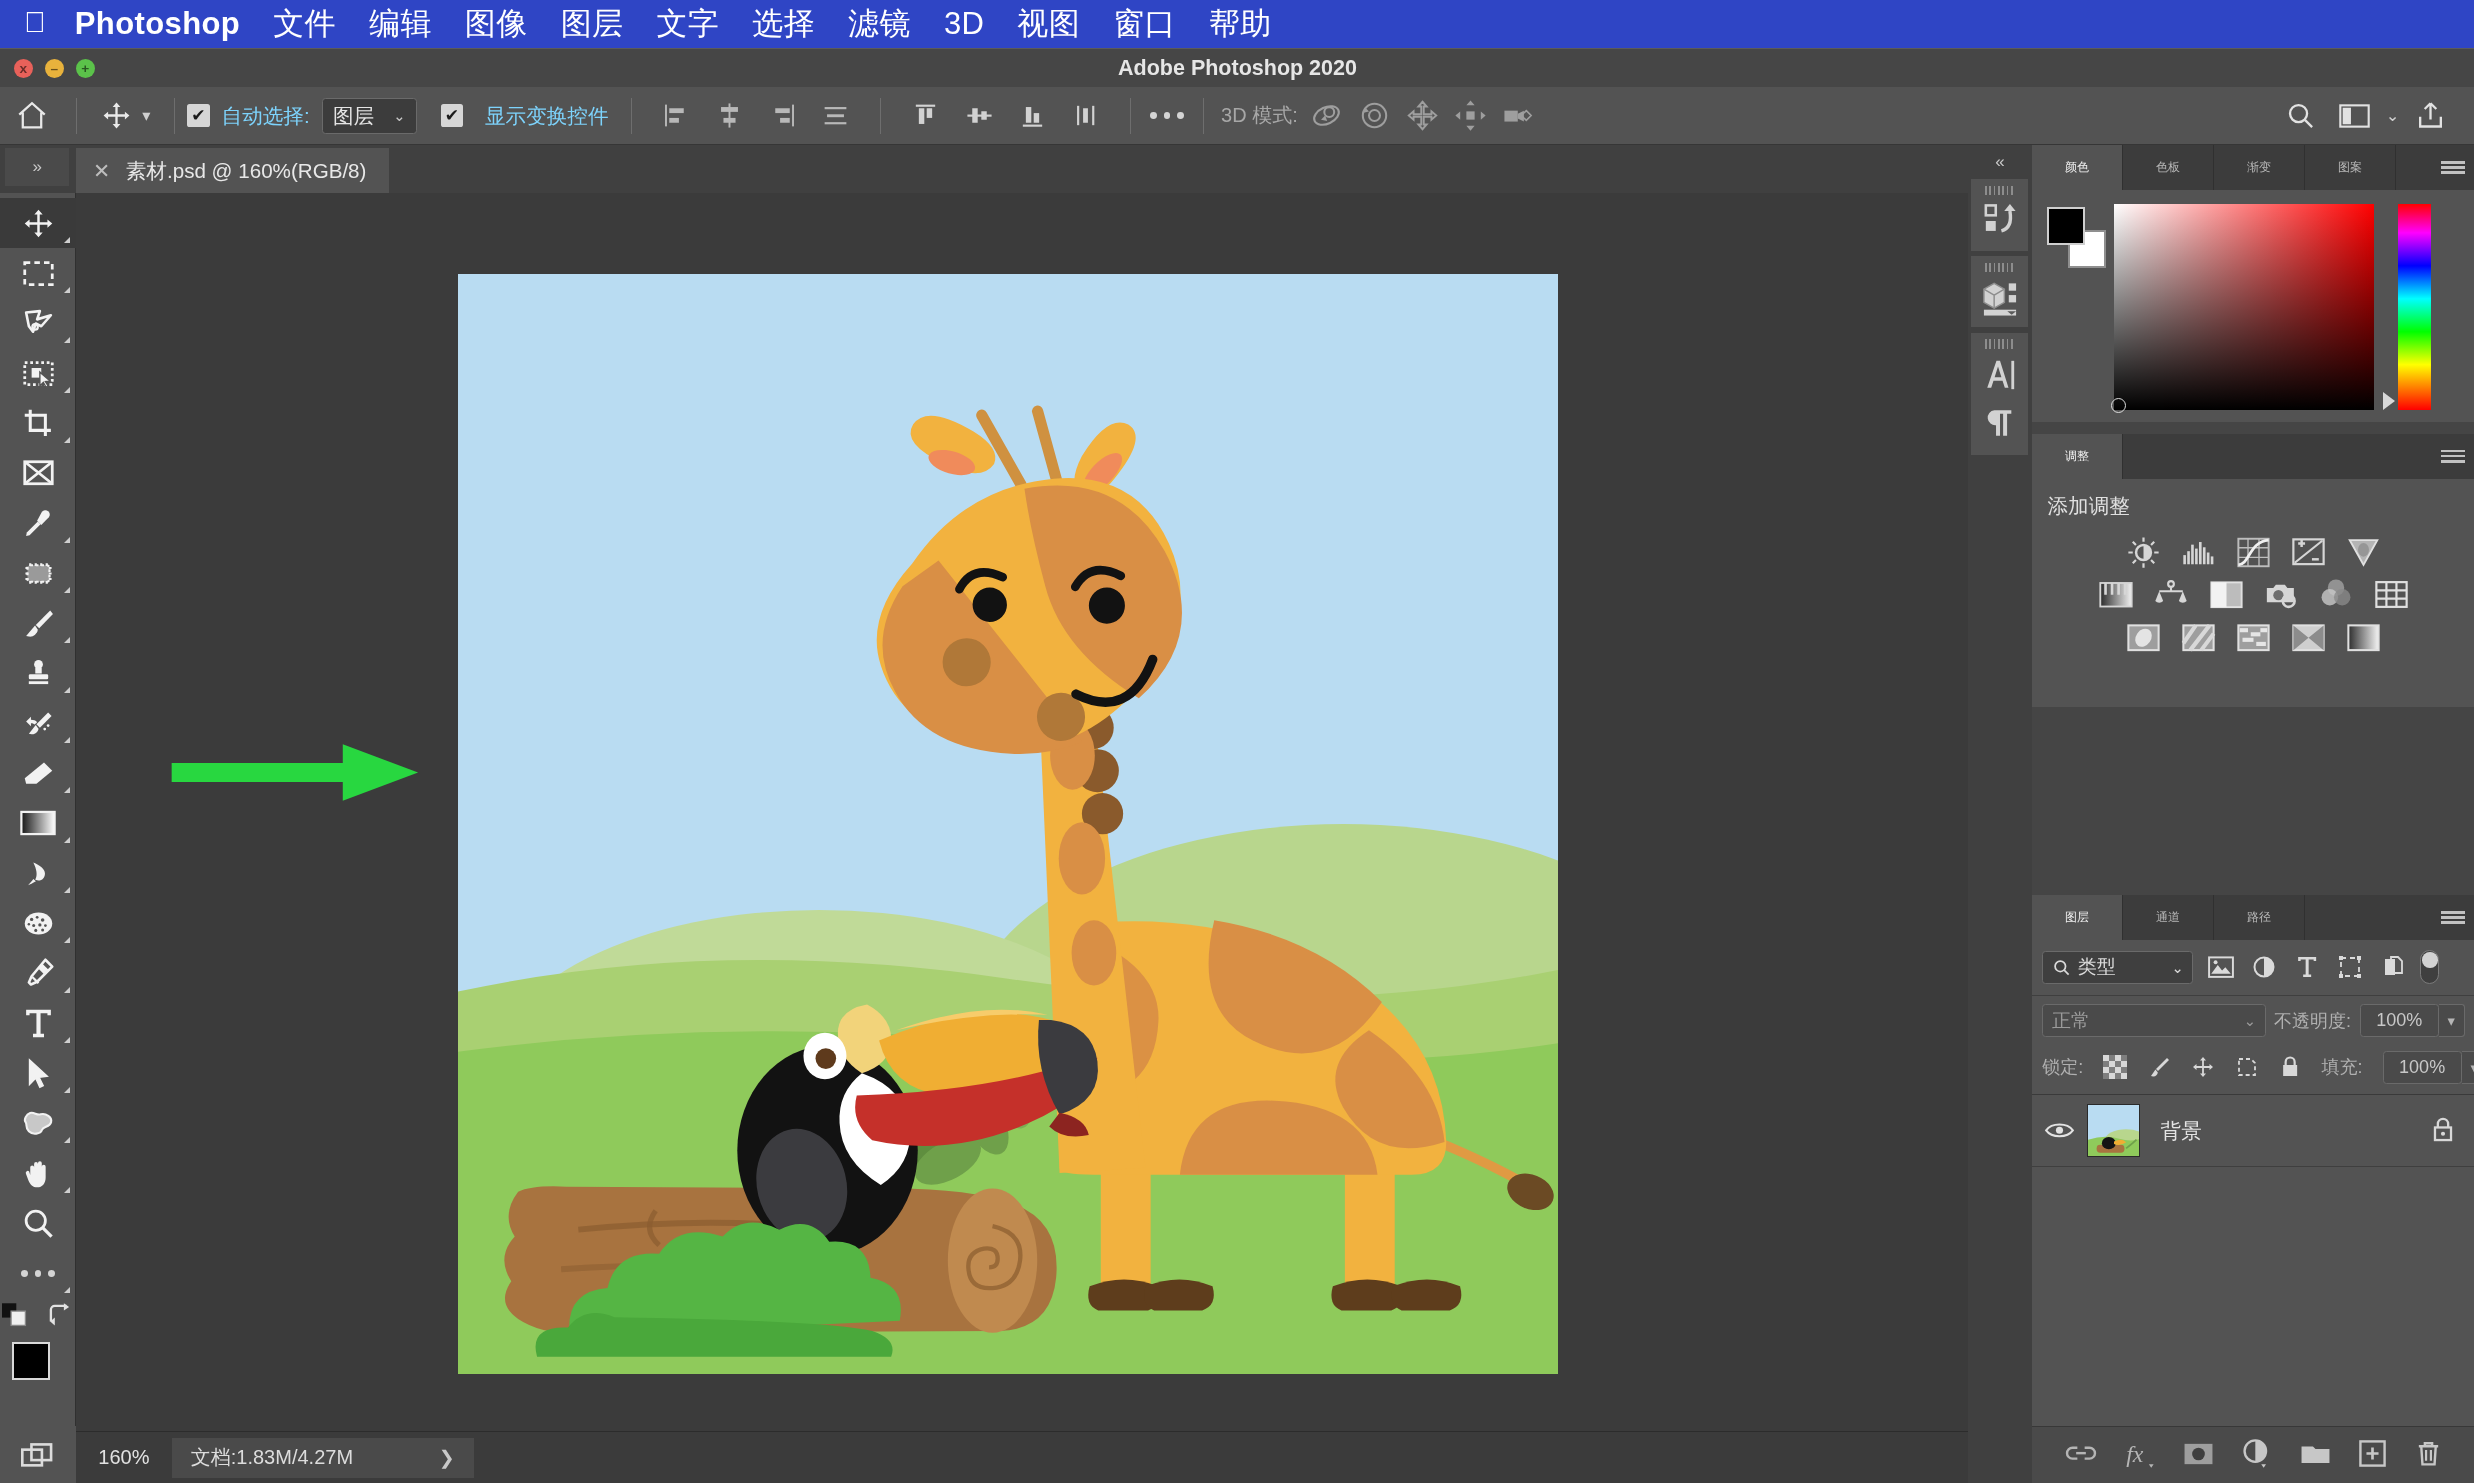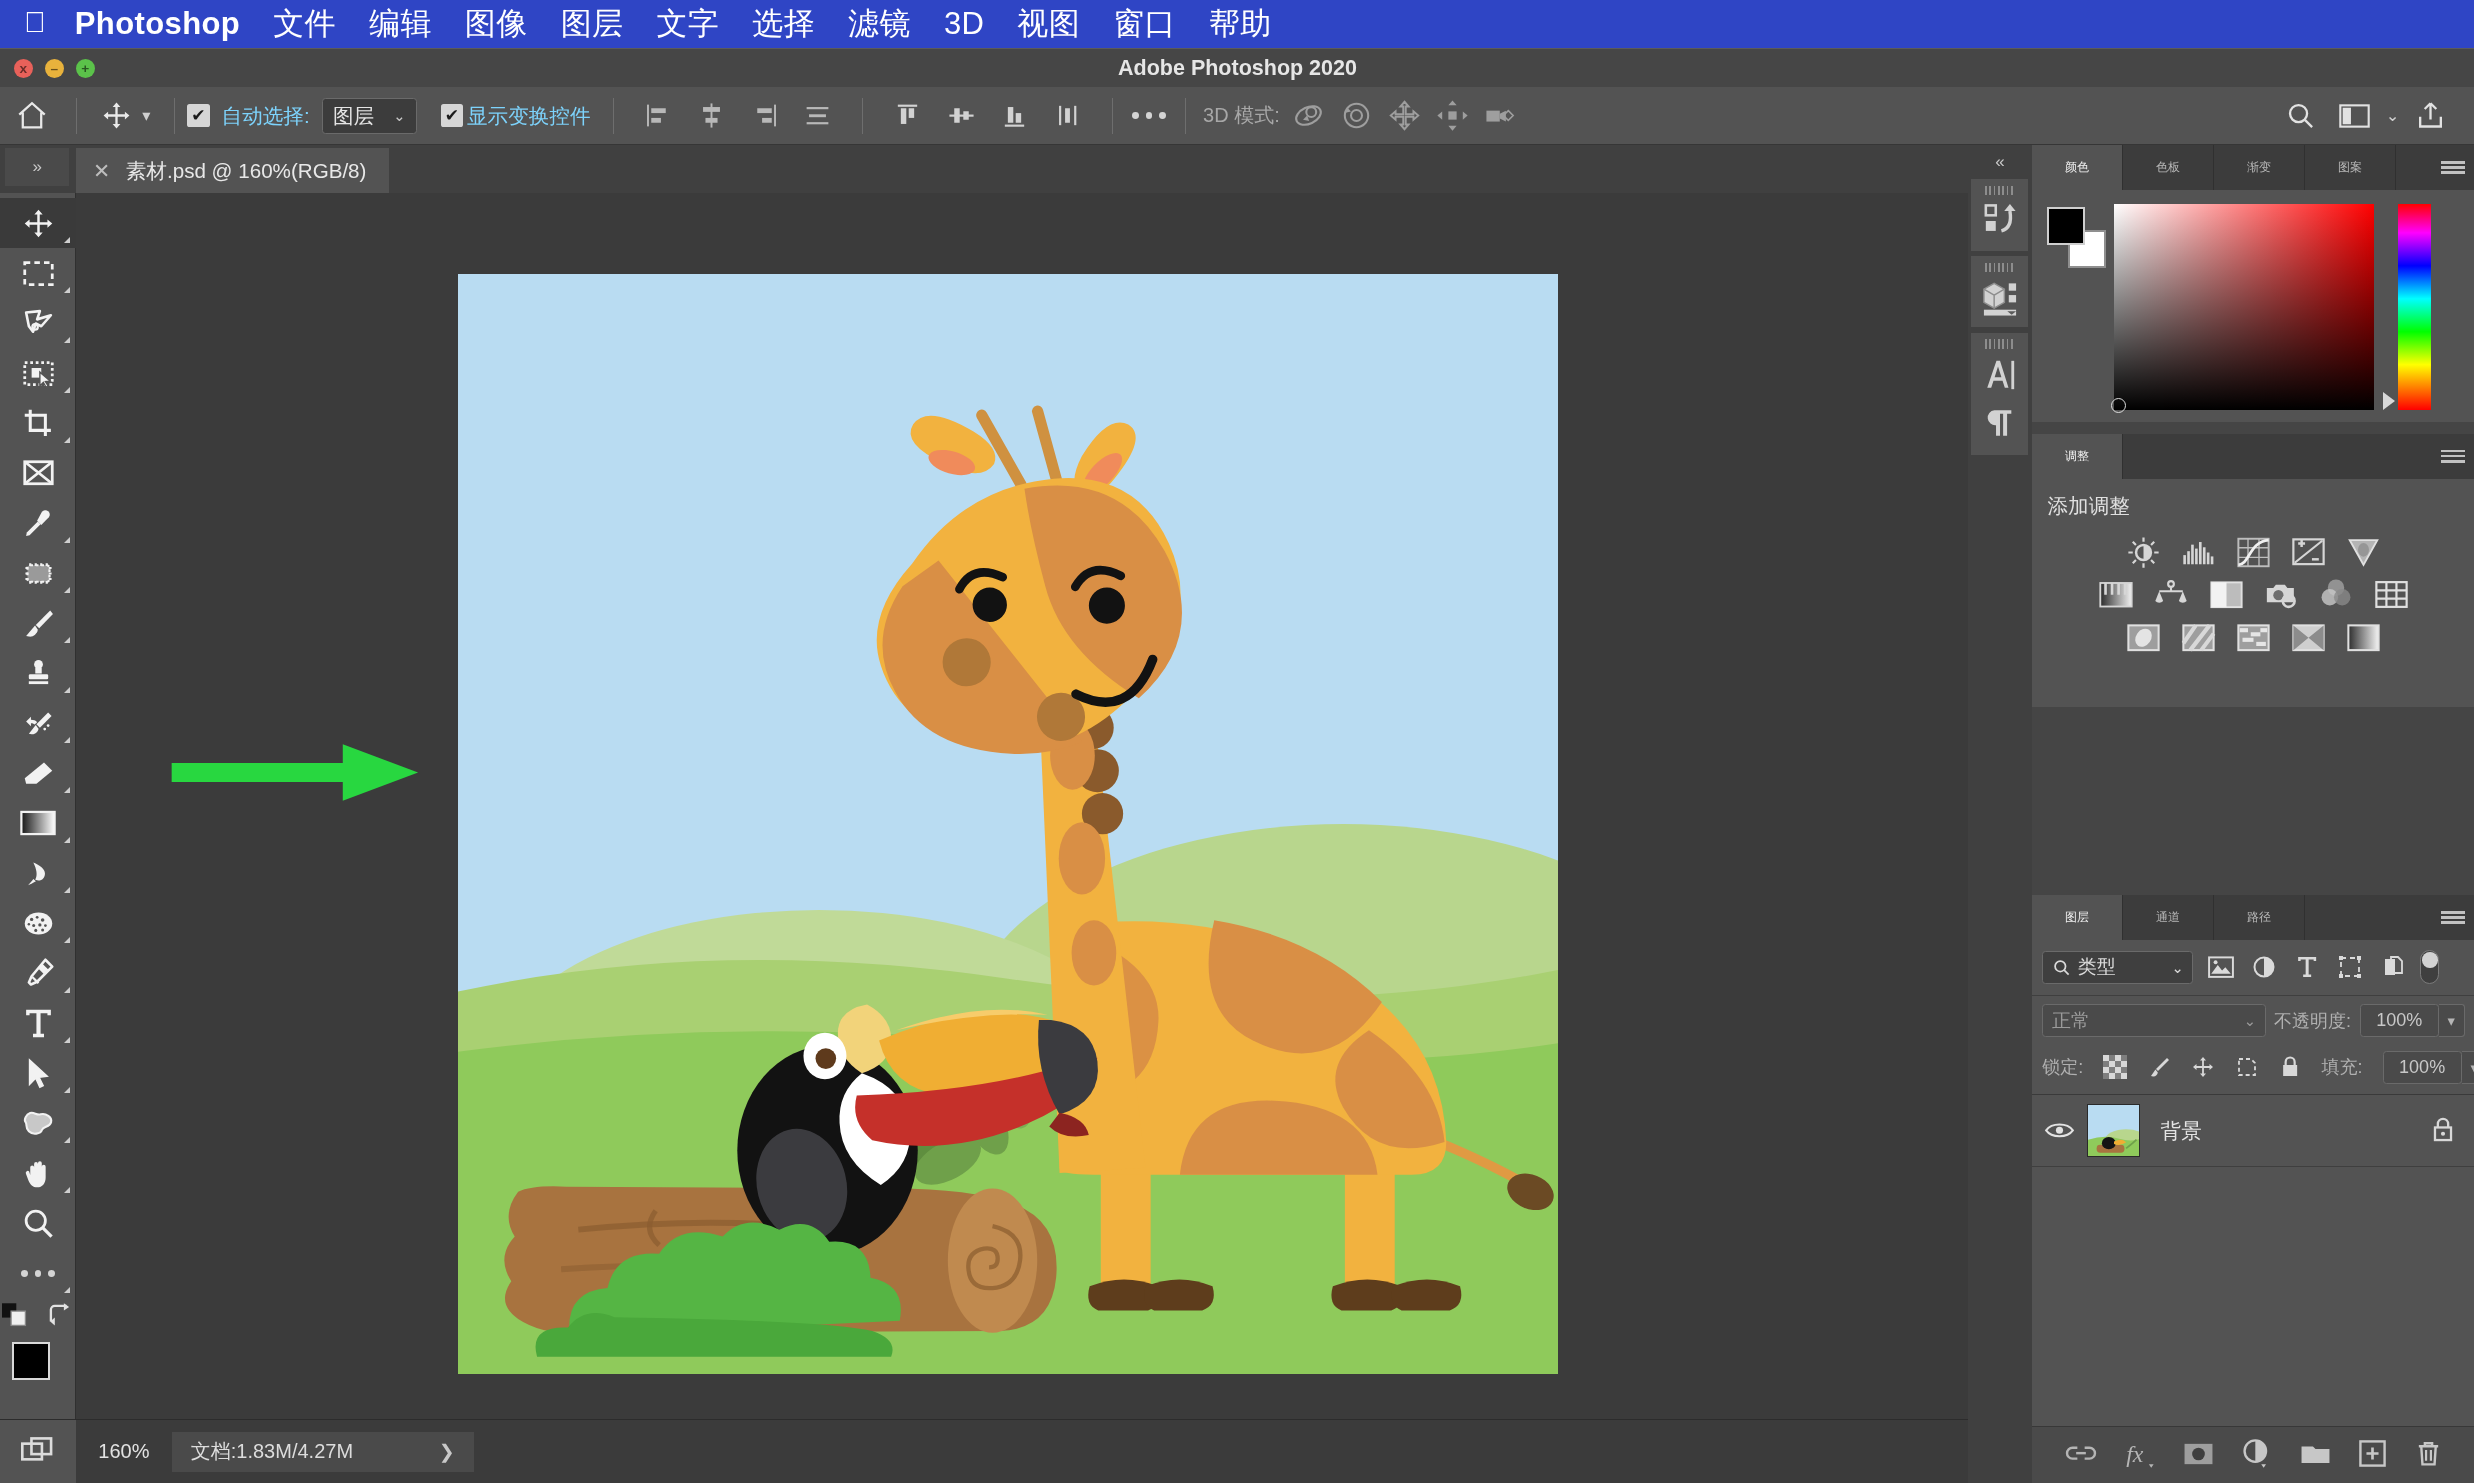--- a/index.html
+++ b/index.html
@@ -118,21 +118,21 @@
   .canvas-doc {
     position: absolute; left: 382px; top: 81px;
     width: 1100px; height: 1100px;
     background: #b9dcf2;
     overflow: hidden;
   }
   .arrow-anno { position: absolute; left: 95px; top: 541px; }
 
   
   .statusbar {
-    position: absolute; left: 0; bottom: 0; width: 1971px; height: 64px;
+    position: absolute; left: 0; bottom: 0; width: 1971px; height: 52px;
     background: #3b3b3b; border-top: 0.9px solid #2c2c2c;
     display: flex; align-items: center;
   }
   .sb-icon { width: 76px; height: 64px; display:flex; align-items:center; justify-content:center; background:#535353;}
   .sb-zoom { color:#e2e2e2; font-size: 20px; padding: 0 22.3px; }
   .sb-doc {
     background: #4a4a4a; height: 40px; min-width: 302px;
     display: flex; align-items: center; justify-content: space-between;
     color: #dcdcdc; font-size: 20px; padding: 16px 19px;
   }
@@ -294,21 +294,21 @@
       </div>
     <span class="opt-label" style="margin-left:12px">自动选择:</span>
     <div class="opt-select" style="margin-left:12px">
       <span>图层</span>
       <span style="font-size:14.6px;color:#c9c9c9">⌄</span>
     </div>
 
     <div class="checkbox" style="margin-left:24px">
         <span>✔</span>
       </div>
-    <span class="opt-label" style="margin-left:4px">显示变换控件</span>
+    <span class="opt-label" style="margin-left:22px">显示变换控件</span>
 
     <div class="vsep" style="margin-left:22.3px"></div>
 
     <div class="align-group">
       <div class="ic-btn">
         <svg width="29" height="29" viewBox="0 0 24 24">
           <rect x="2.5" y="3" width="1.6" height="18" fill="#b8b8b8"></rect>
             <rect x="6" y="6" width="12" height="4" fill="#b8b8b8"></rect>
             <rect x="6" y="14" width="8" height="4" fill="#b8b8b8"></rect>
         </svg>

